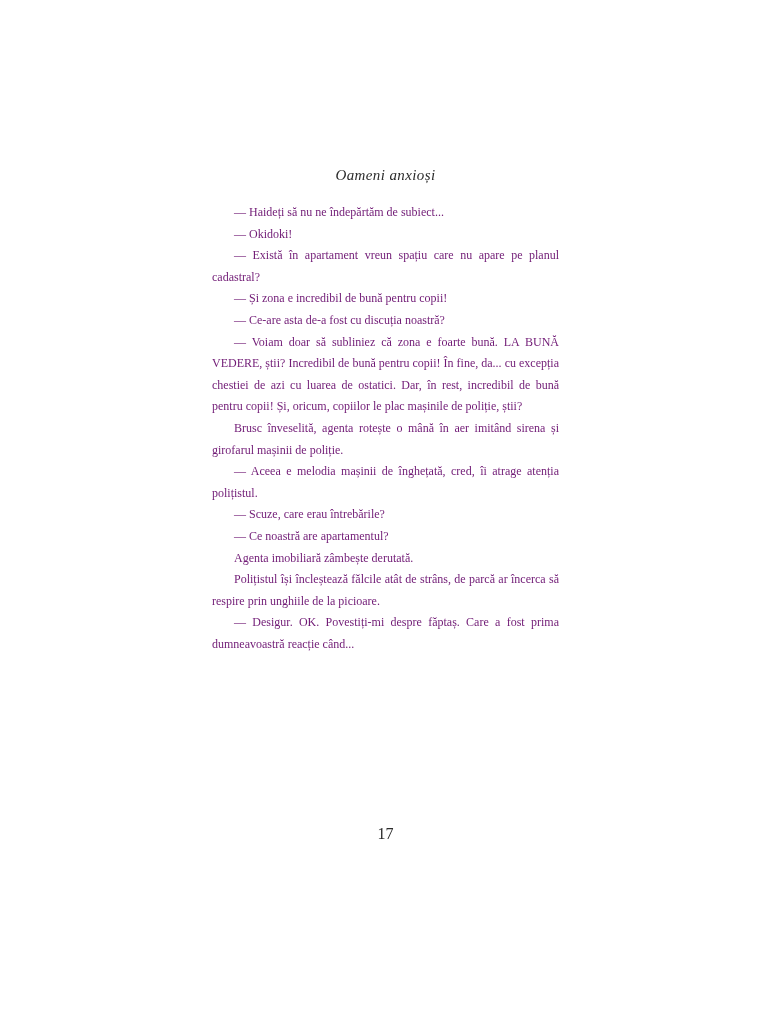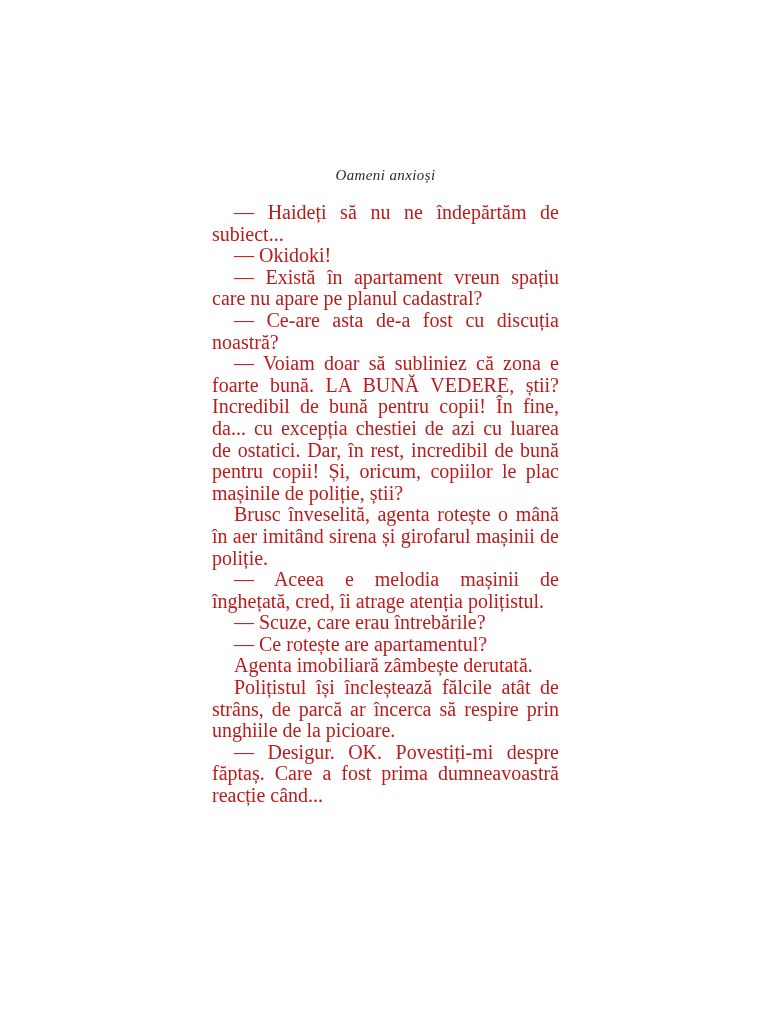--- a/index.html
+++ b/index.html
@@ -26,23 +26,23 @@
     font-size: 15px;
     letter-spacing: 0.4px;
     color: #2b2b2b;
   }
   .body-text {
     position: absolute;
     left: 212px;
     top: 202px;
     width: 347px;
     text-align: justify;
-    font-size: 20px;
+    font-size: 12px;
     line-height: 21.6px;
-    color: #b91c1c;
+    color: #701a75;
   }
   .body-text p {
     margin: 0;
     padding: 0;
     text-indent: 22px;
   }
   .page-number {
     position: absolute;
     left: 212px;
     top: 825px;
@@ -60,37 +60,39 @@
   <div class="running-header">Oameni anxioși</div>
 
   <div class="body-text">
 
       <p>— Haideți să nu ne îndepărtăm de subiect...</p>
 
       <p>— Okidoki!</p>
 
       <p>— Există în apartament vreun spațiu care nu apare pe planul cadastral?</p>
 
+      <p>— Și zona e incredibil de bună pentru copii!</p>
 
       <p>— Ce-are asta de-a fost cu discuția noastră?</p>
 
       <p>— Voiam doar să subliniez că zona e foarte bună. LA BUNĂ VEDERE, știi? Incredibil de bună pentru copii! În fine, da... cu excepția chestiei de azi cu luarea de ostatici. Dar, în rest, incredibil de bună pentru copii! Și, oricum, copiilor le plac mașinile de poliție, știi?</p>
 
       <p>Brusc înveselită, agenta rotește o mână în aer imitând sirena și girofarul mașinii de poliție.</p>
 
       <p>— Aceea e melodia mașinii de înghețată, cred, îi atrage atenția polițistul.</p>
 
 
 
       <p>— Scuze, care erau întrebările?</p>
 
-      <p>— Ce rotește are apartamentul?</p>
+      <p>— Ce noastră are apartamentul?</p>
 
       <p>Agenta imobiliară zâmbește derutată.</p>
 
 
       <p>Polițistul își încleștează fălcile atât de strâns, de parcă ar încerca să respire prin unghiile de la picioare.</p>
 
       <p>— Desigur. OK. Povestiți-mi despre făptaș. Care a fost prima dumneavoastră reacție când...</p>
     </div>
 
+  <div class="page-number">17</div>
 
 </div>
 
 </body></html>

